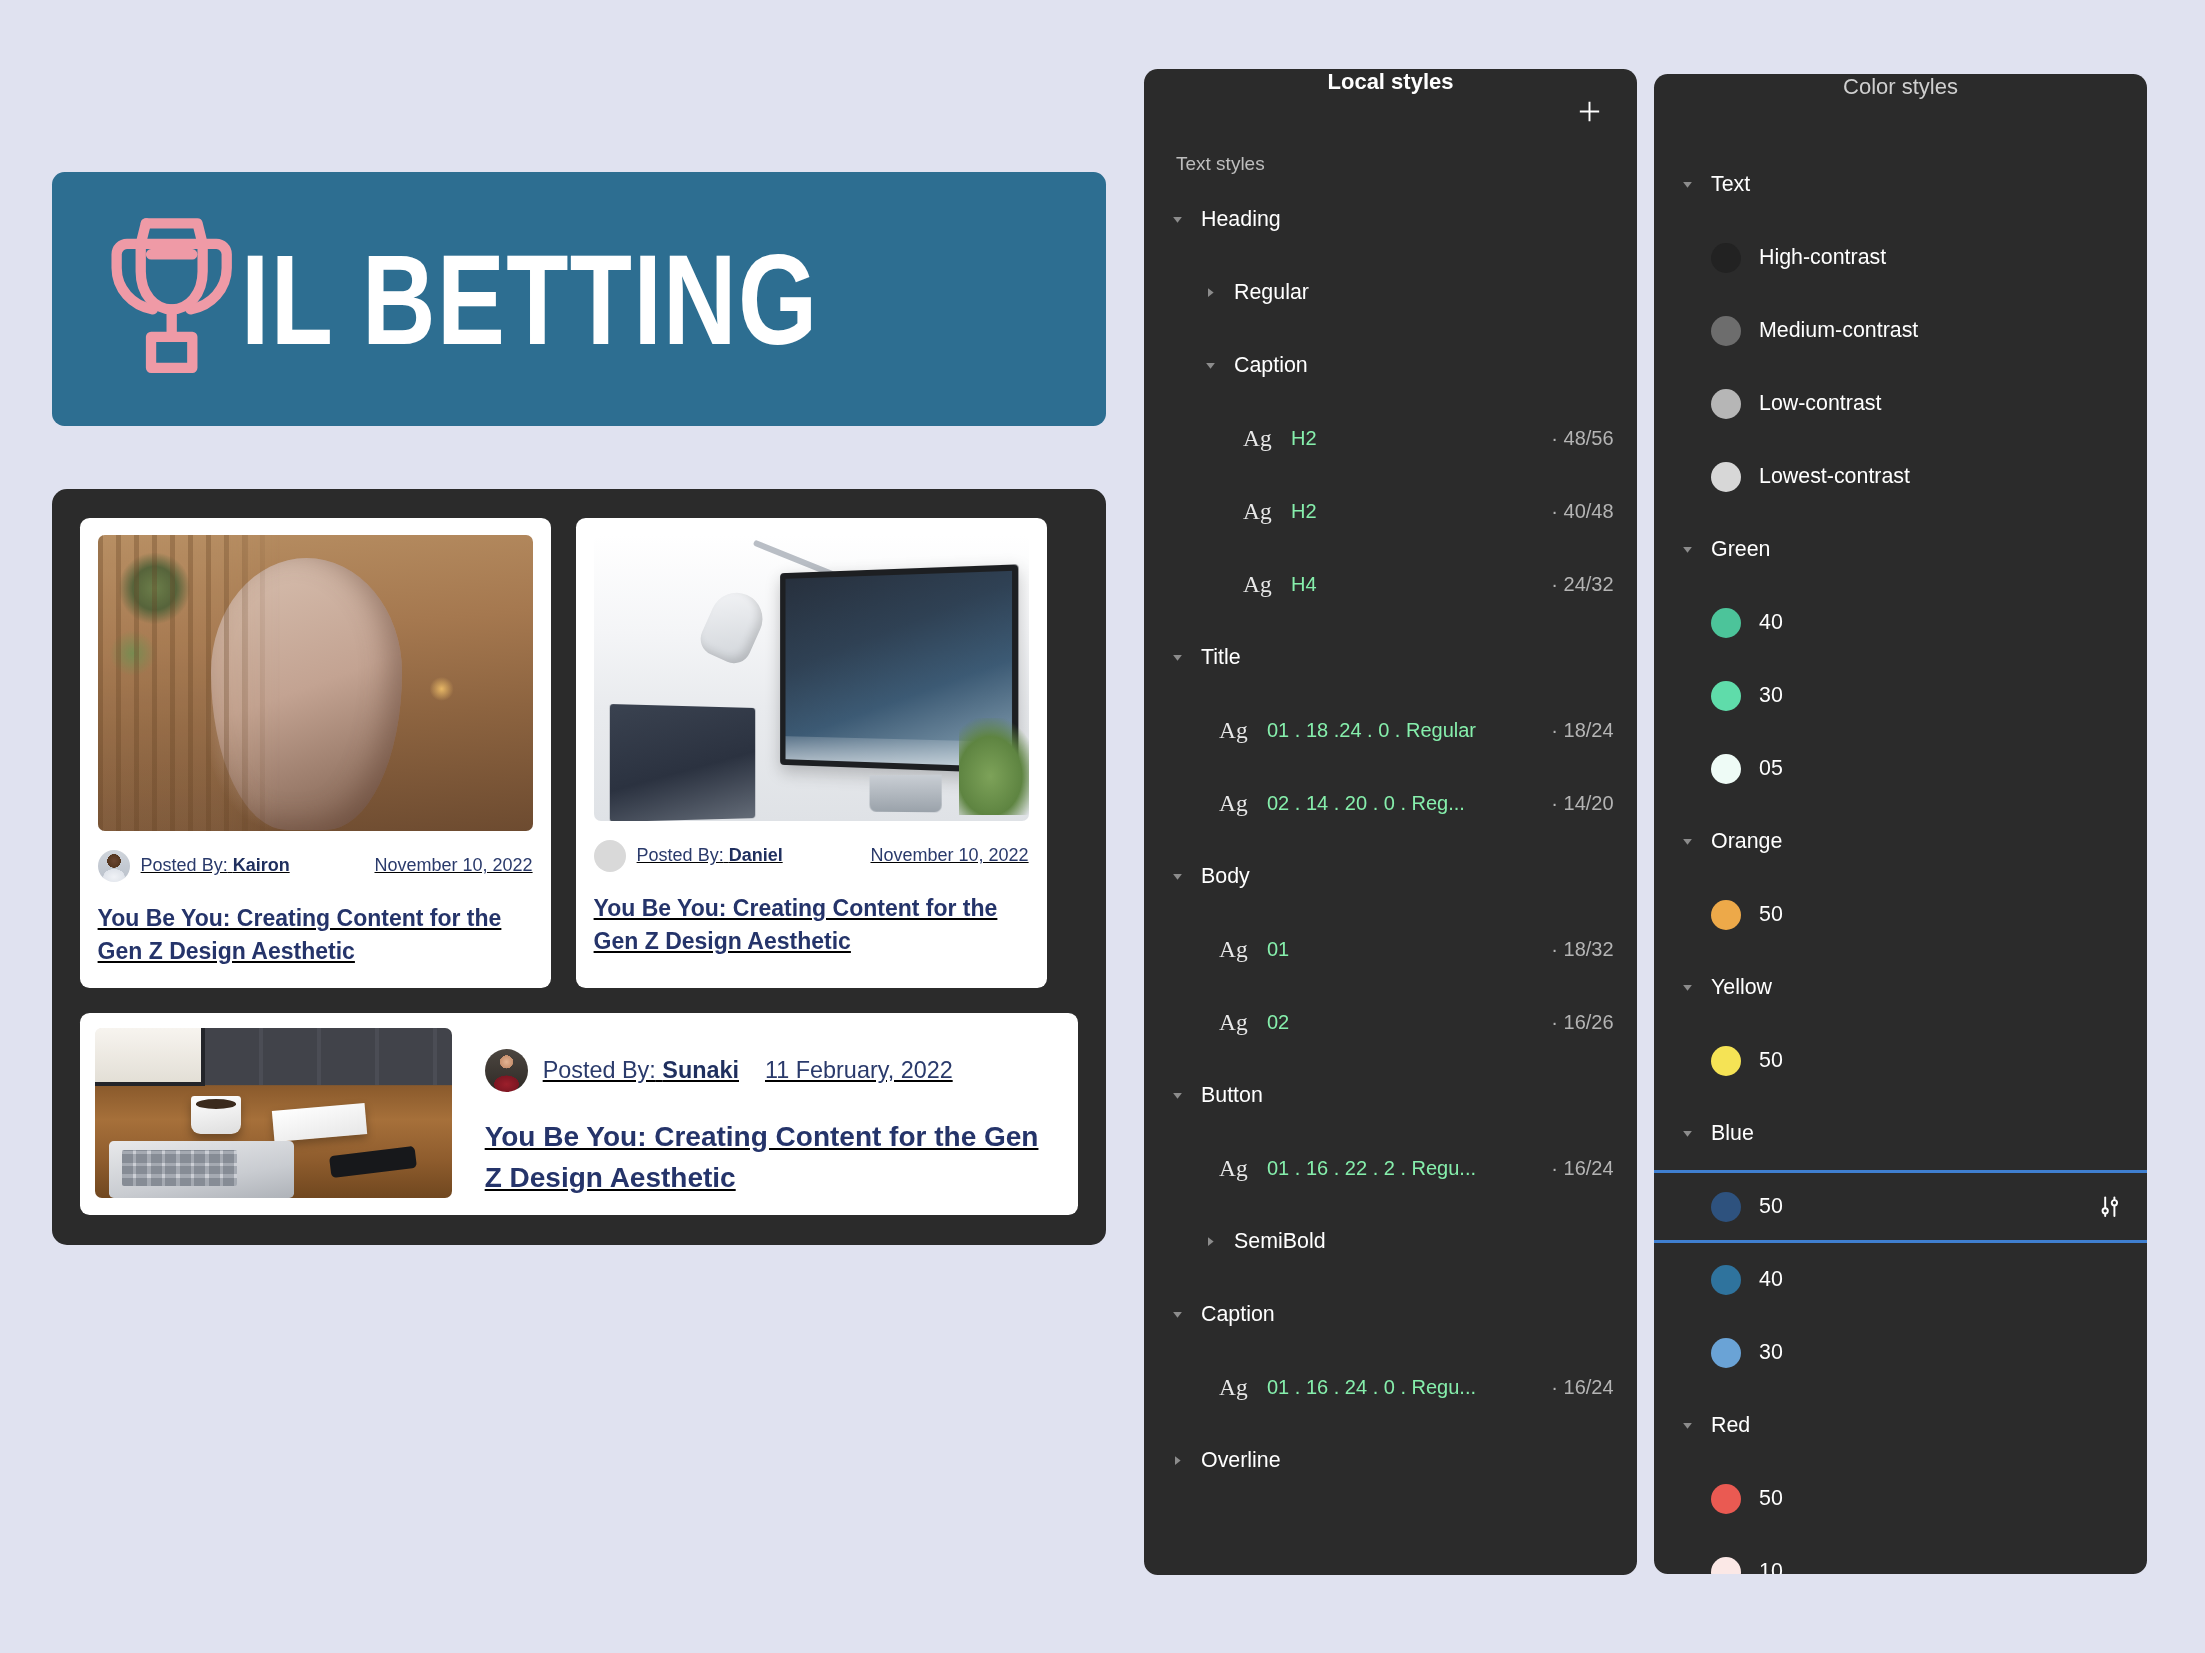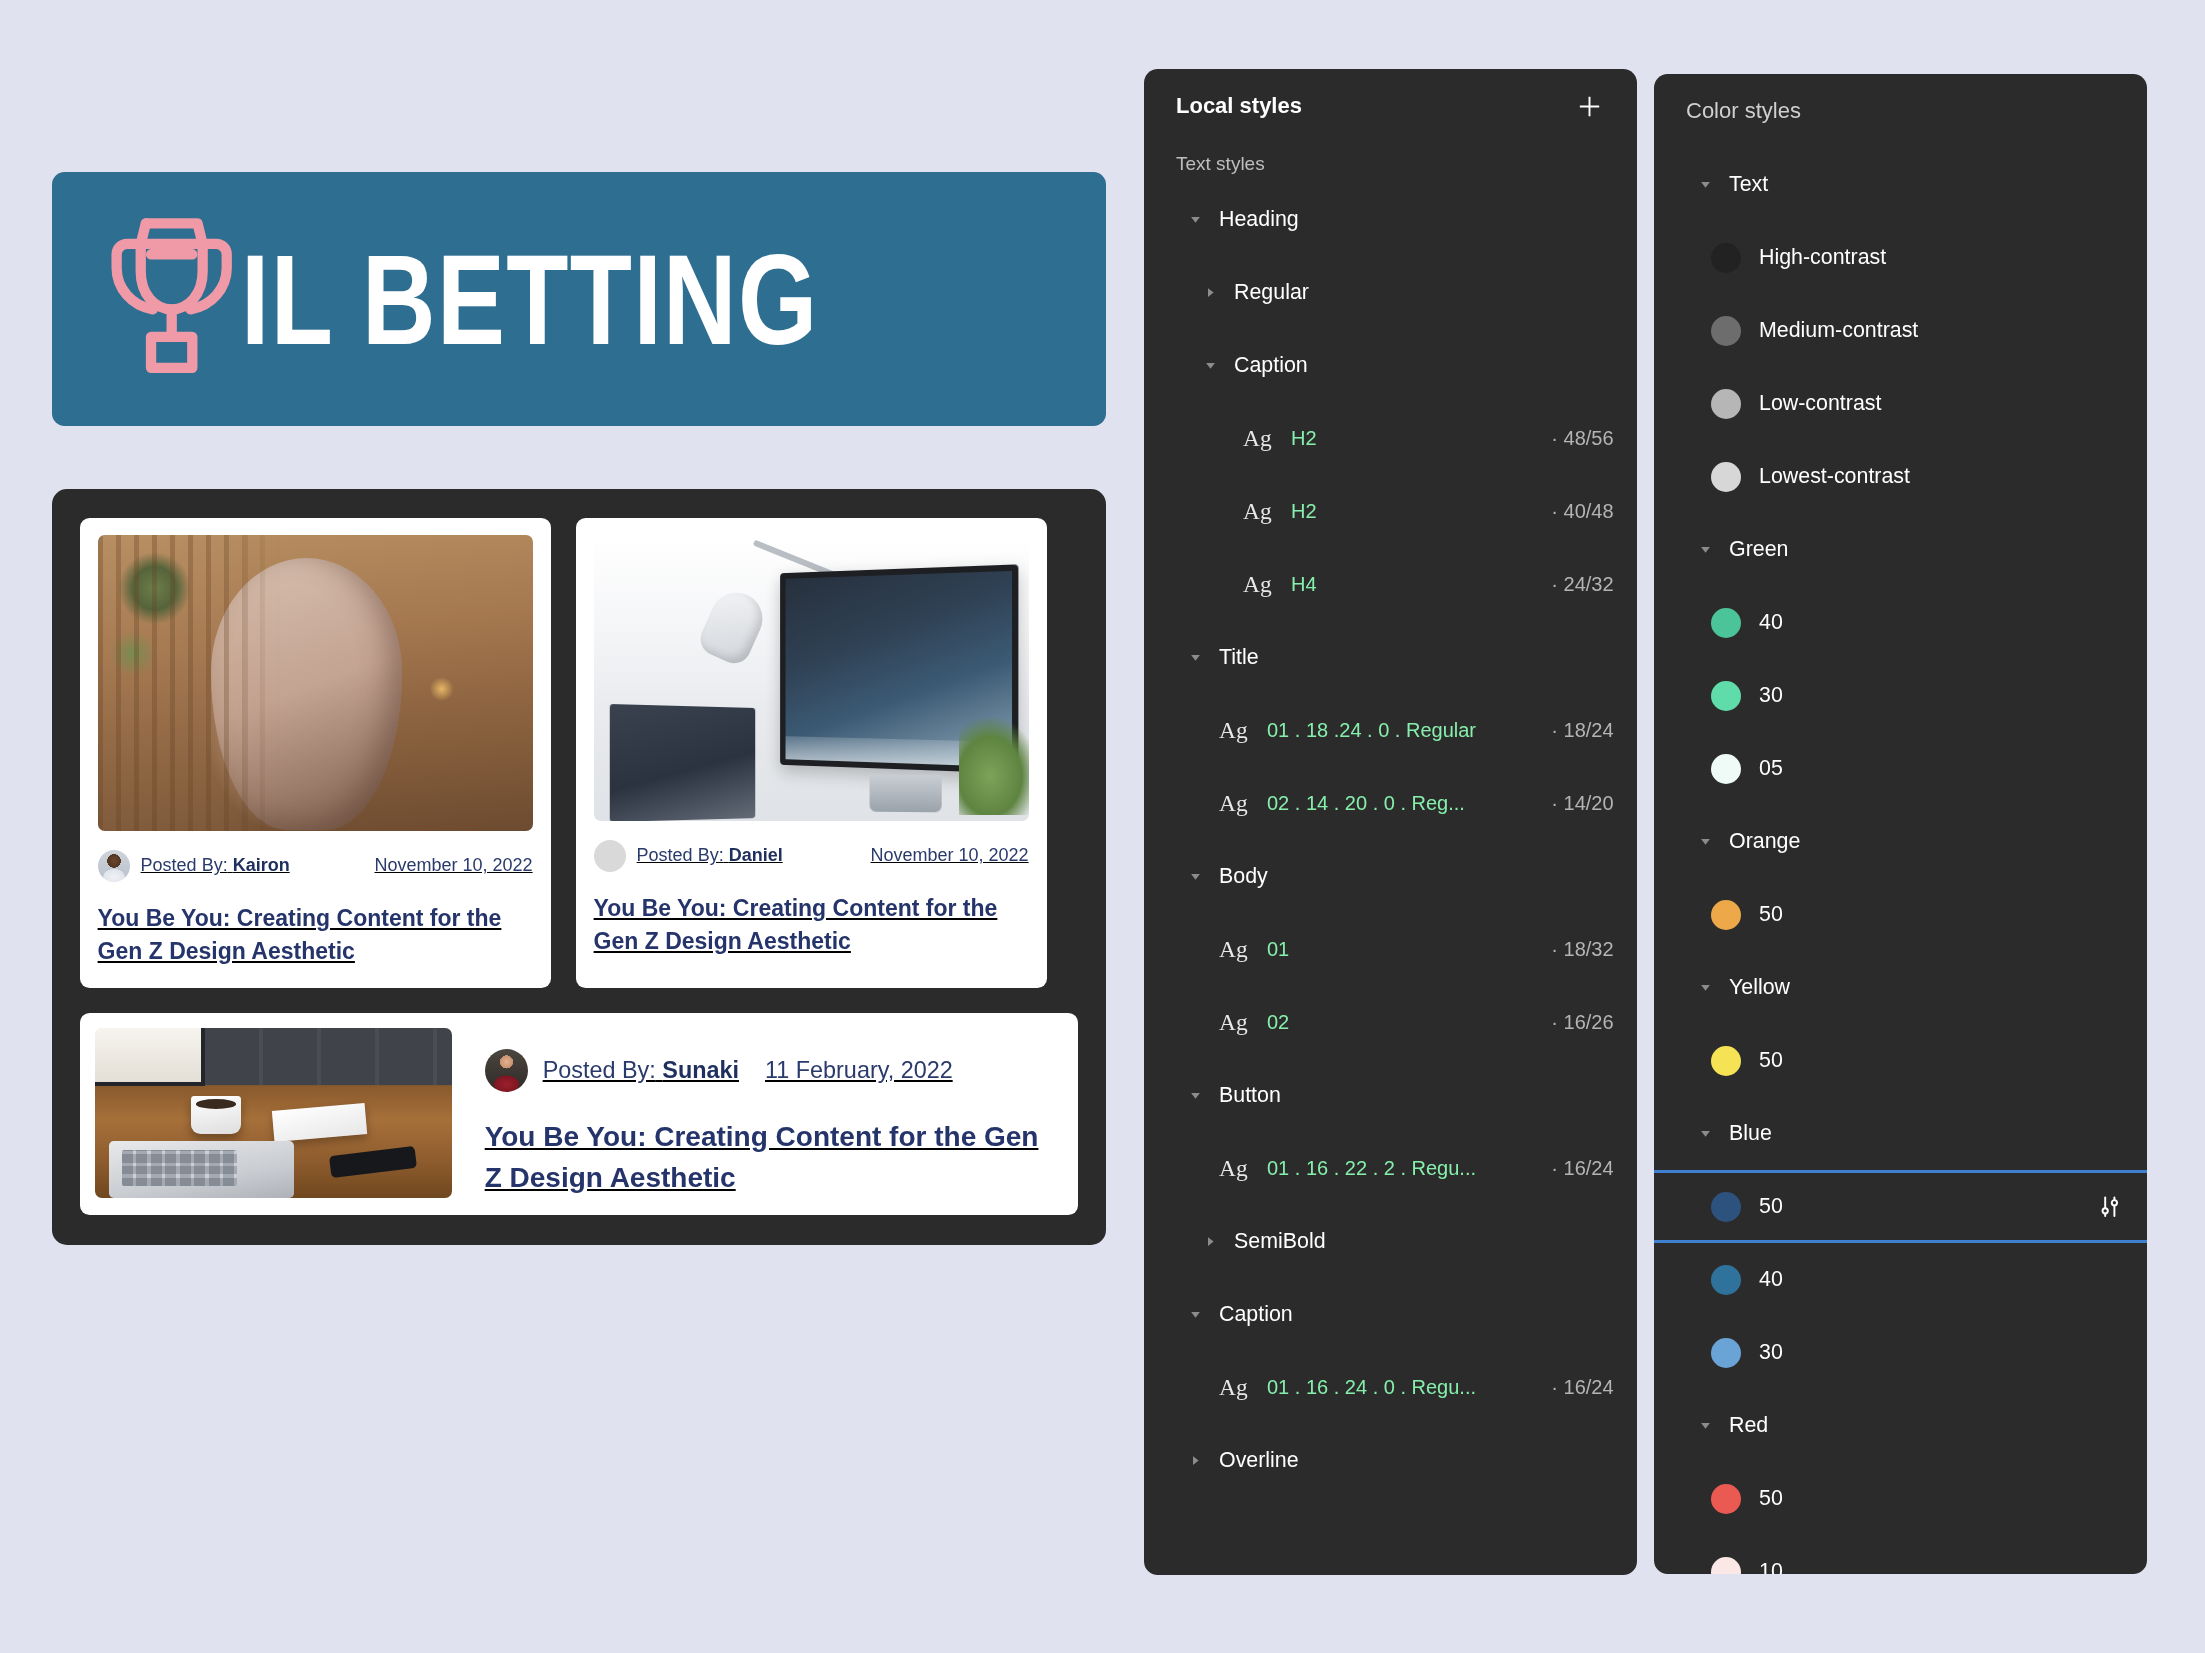--- a/index.html
+++ b/index.html
@@ -279,20 +279,21 @@
     overflow: hidden;
   }
   .panel-local { left: 1144px; top: 69px; width: 493px; height: 1506px; }
   .panel-color { left: 1654px; top: 74px; width: 493px; height: 1500px; }
 
   .panel-header {
     display: flex;
     align-items: center;
     padding: 0 32px;
     height: 74px;
+    flex-direction: column;
   }
   .panel-title { font-size: 22px; font-weight: 700; color: #fff; }
   .panel-title.dim { font-weight: 400; color: #cfcfcf; }
   .plus-btn {
     margin-left: auto;
     width: 32px; height: 32px;
     display: flex; align-items: center; justify-content: center;
     color: #fff;
   }
 
@@ -315,21 +316,21 @@
 
   .caret {
     width: 18px; height: 18px;
     flex: 0 0 auto;
     display: flex; align-items: center; justify-content: center;
     color: #8c8c8c;
     font-size: 13.8px;
   }
   .caret.spacer { visibility: hidden; }
 
-  .indent-1 { padding-left: 42px; }
+  .indent-1 { padding-left: 24px; }
   .indent-2 { padding-left: 57px; }
   .indent-3 { padding-left: 81px; }
 
   .group-name {
     margin-left: 15px;
     font-size: 21.4px;
     color: #ffffff;
     font-weight: 400;
   }
 

